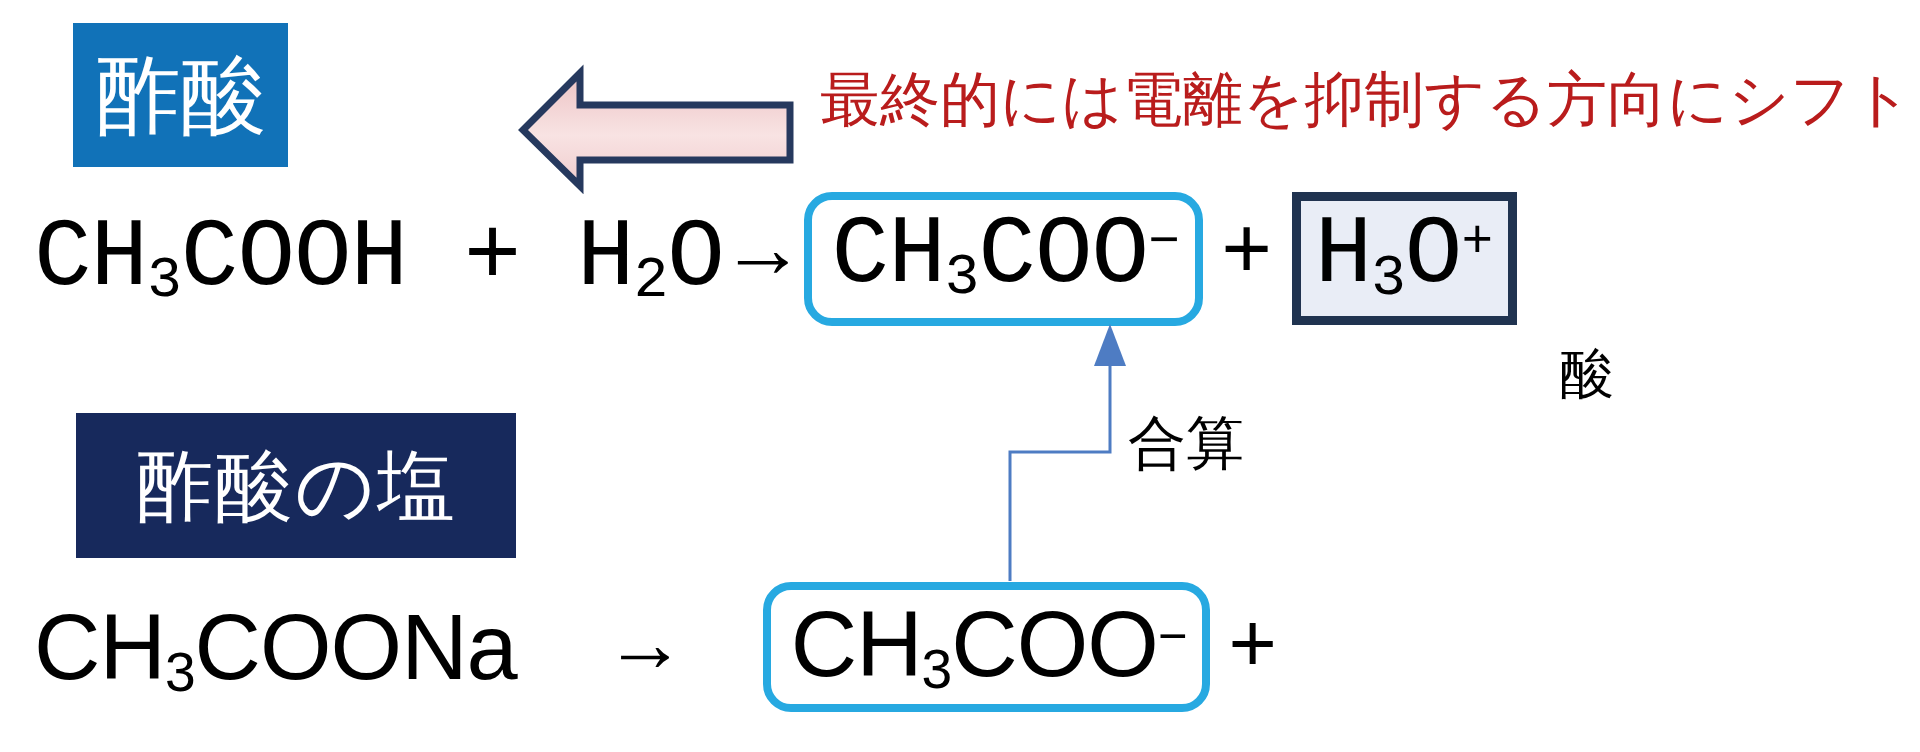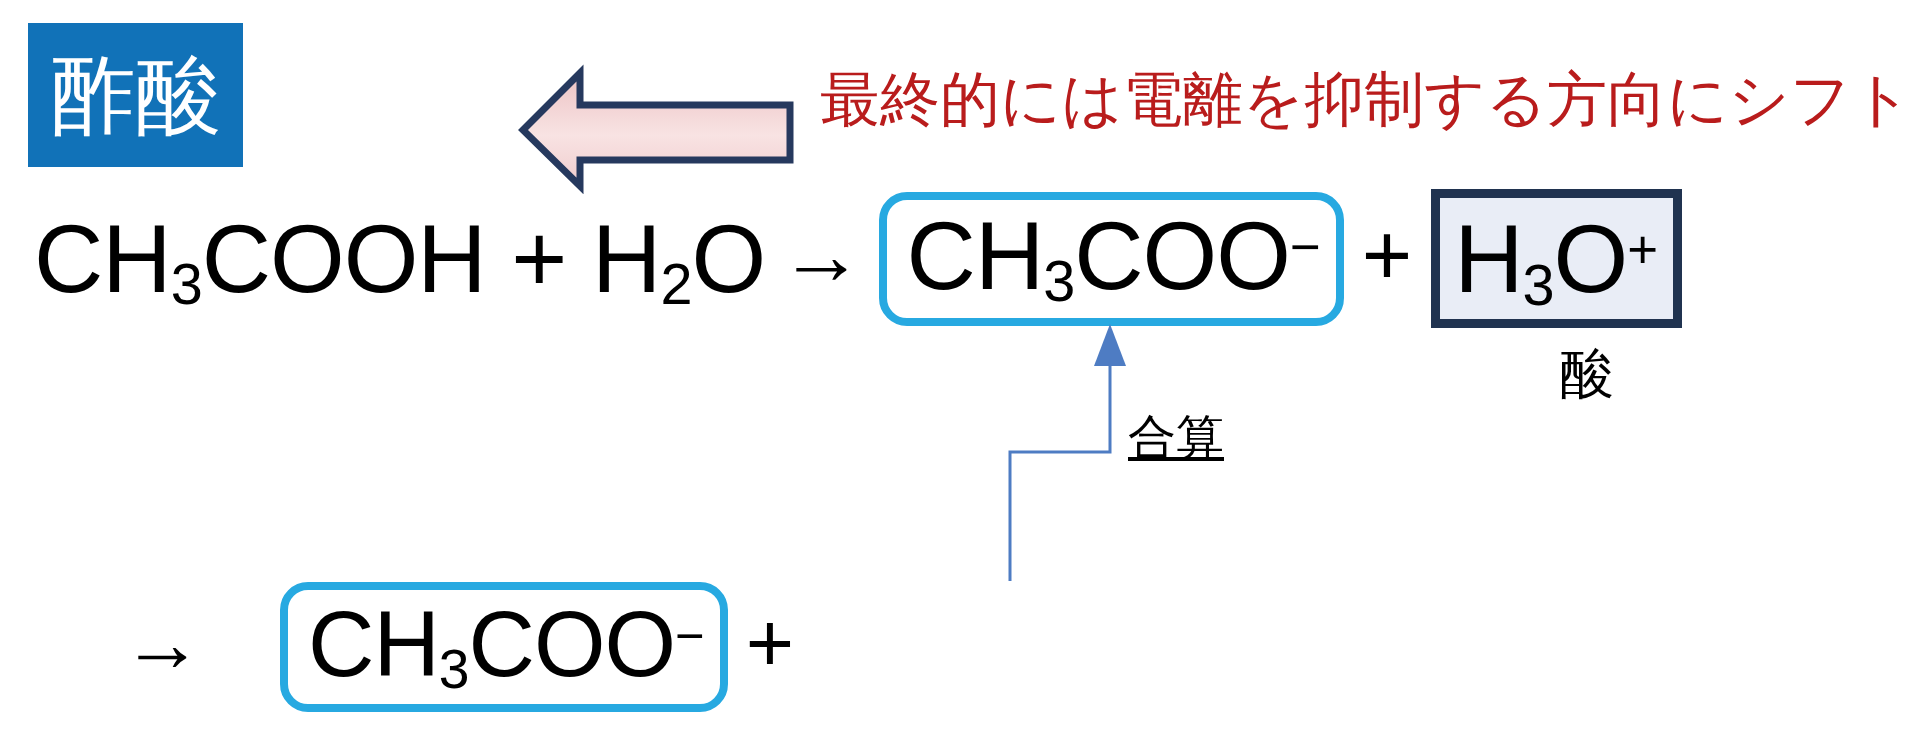--- a/index.html
+++ b/index.html
@@ -6,61 +6,61 @@
   #canvas{
     position:relative;
     width:1920px;height:752px;
     background:#ffffff;
     overflow:hidden;
     font-family:"Liberation Sans","DejaVu Sans",sans-serif;
   }
   
   .chip{
     position:absolute;display:flex;align-items:center;justify-content:center;
-    color:#ffffff;line-height:1;
+    color:#ffffff;line-height:1;margin-left:45px;
   }
   #acid-chip{left:28px;top:23px;width:215px;height:144px;background:#1172B8;font-size:86px;}
   #salt-chip{left:31px;top:413px;width:440px;height:145px;background:#17295C;font-size:78px;letter-spacing:2px;}
   
   #shift-note{
     position:absolute;left:820px;top:70px;
     font-size:60px;color:#b91c1c;line-height:1;white-space:nowrap;
   }
   #block-arrow{position:absolute;left:512px;top:64px;}
   
   .eq-row{
     position:absolute;display:flex;align-items:center;
     color:#000;white-space:nowrap;line-height:1;letter-spacing:-1px;
   }
-  #eq1{left:34px;top:186px;height:145px;font-size:96px;}
+  #eq1{left:34px;top:186px;height:145px;font-size:96px;font-family:Liberation Mono, monospace;}
   #eq2{left:34px;top:574px;height:145px;font-size:92px;}
   .formula sub{font-size:0.6em;position:relative;top:0.22em;vertical-align:baseline;line-height:0;}
   .formula sup{font-size:0.55em;position:relative;top:-0.45em;vertical-align:baseline;line-height:0;}
   .rxn-arrow{font-size:0.88em;margin:0 0 6px 16px;}
   #eq1 .rxn-arrow{margin-left:14px;}
   #eq2 .rxn-arrow{margin-left:88px;}
   .plus-sign{font-size:0.9em;margin:0 4px 6px 18px;}
   .cyan-box{
     border:8px solid #27A9E1;border-radius:28px;
     padding:8px 16px 14px 20px;line-height:1;margin-left:16px;
   }
   #eq2 .cyan-box{margin-left:78px;}
   .navy-box{
     border:9px solid #203350;background:#E9EDF6;
-    padding:13px 16px 12px 14px;line-height:1;margin-left:16px;
+    padding:7px 16px 12px 14px;line-height:1;margin-left:16px;
   }
   #acid-caption{
     position:absolute;left:1560px;top:346px;
     font-size:54px;color:#000;line-height:1;
   }
   
   #sum-connector{position:absolute;left:985px;top:318px;}
   #sum-label{
     position:absolute;left:1128px;top:414px;
-    font-size:48px;color:#000;line-height:1;text-decoration:underline;
+    font-size:58px;color:#000;line-height:1;
   }
 </style>
 </head>
 <body>
 
 <div id="canvas">
 
   <div class="chip" id="acid-chip">
     <span>酢酸</span>
   </div>
@@ -88,20 +88,24 @@
 
   <div id="acid-caption">酸</div>
 
   <svg id="sum-connector" width="160" height="270" viewBox="0 0 160 270">
     <polyline points="25,263 25,134 125,134 125,44" fill="none" stroke="#4E7CC3" stroke-width="3"></polyline>
     <polygon points="125,6 109,48 141,48" fill="#4E7CC3"></polygon>
   </svg>
 
   <div id="sum-label">合算</div>
 
+  <div class="chip" id="salt-chip">
+    <span>酢酸の塩</span>
+  </div>
 
   <div class="eq-row" id="eq2">
+    <span class="formula"><span>CH</span><sub>3</sub><span>COONa</span></span>
     <span class="rxn-arrow">→</span>
     <span class="cyan-box formula"><span>CH</span><sub>3</sub><span>COO</span><sup>−</sup></span>
     <span class="plus-sign">+</span>
   </div>
 
 </div>
 
 </body></html>

